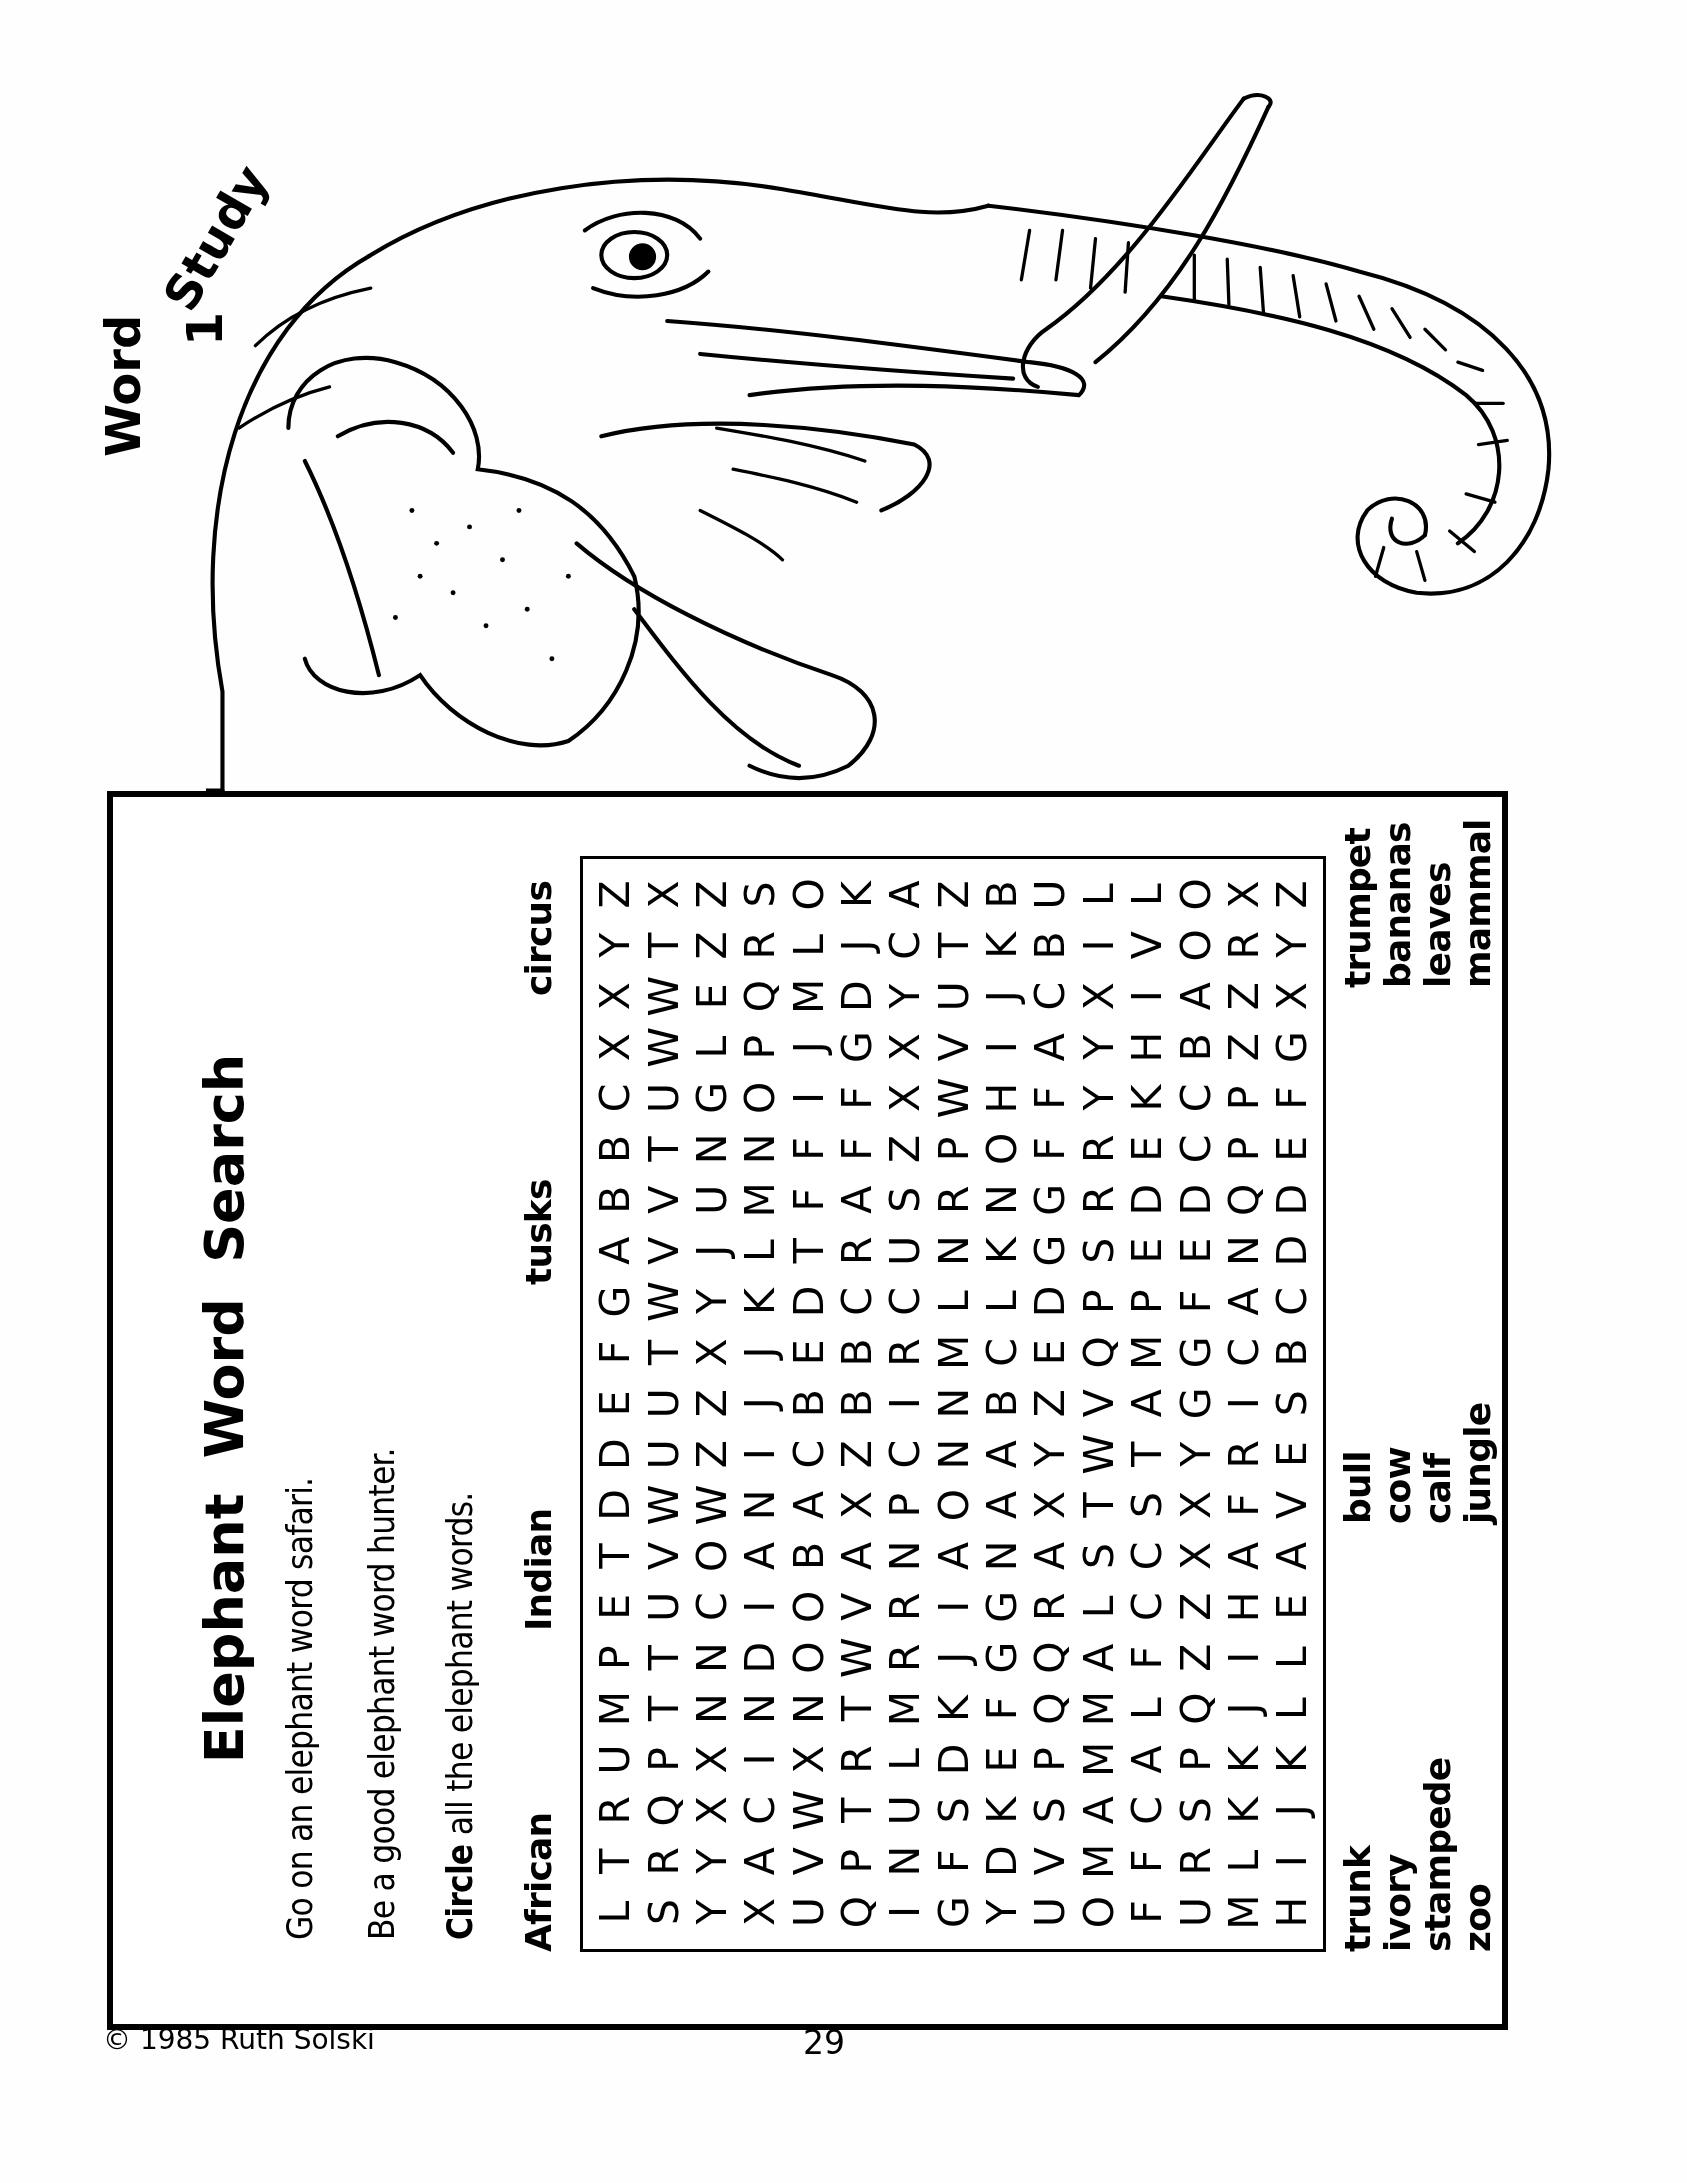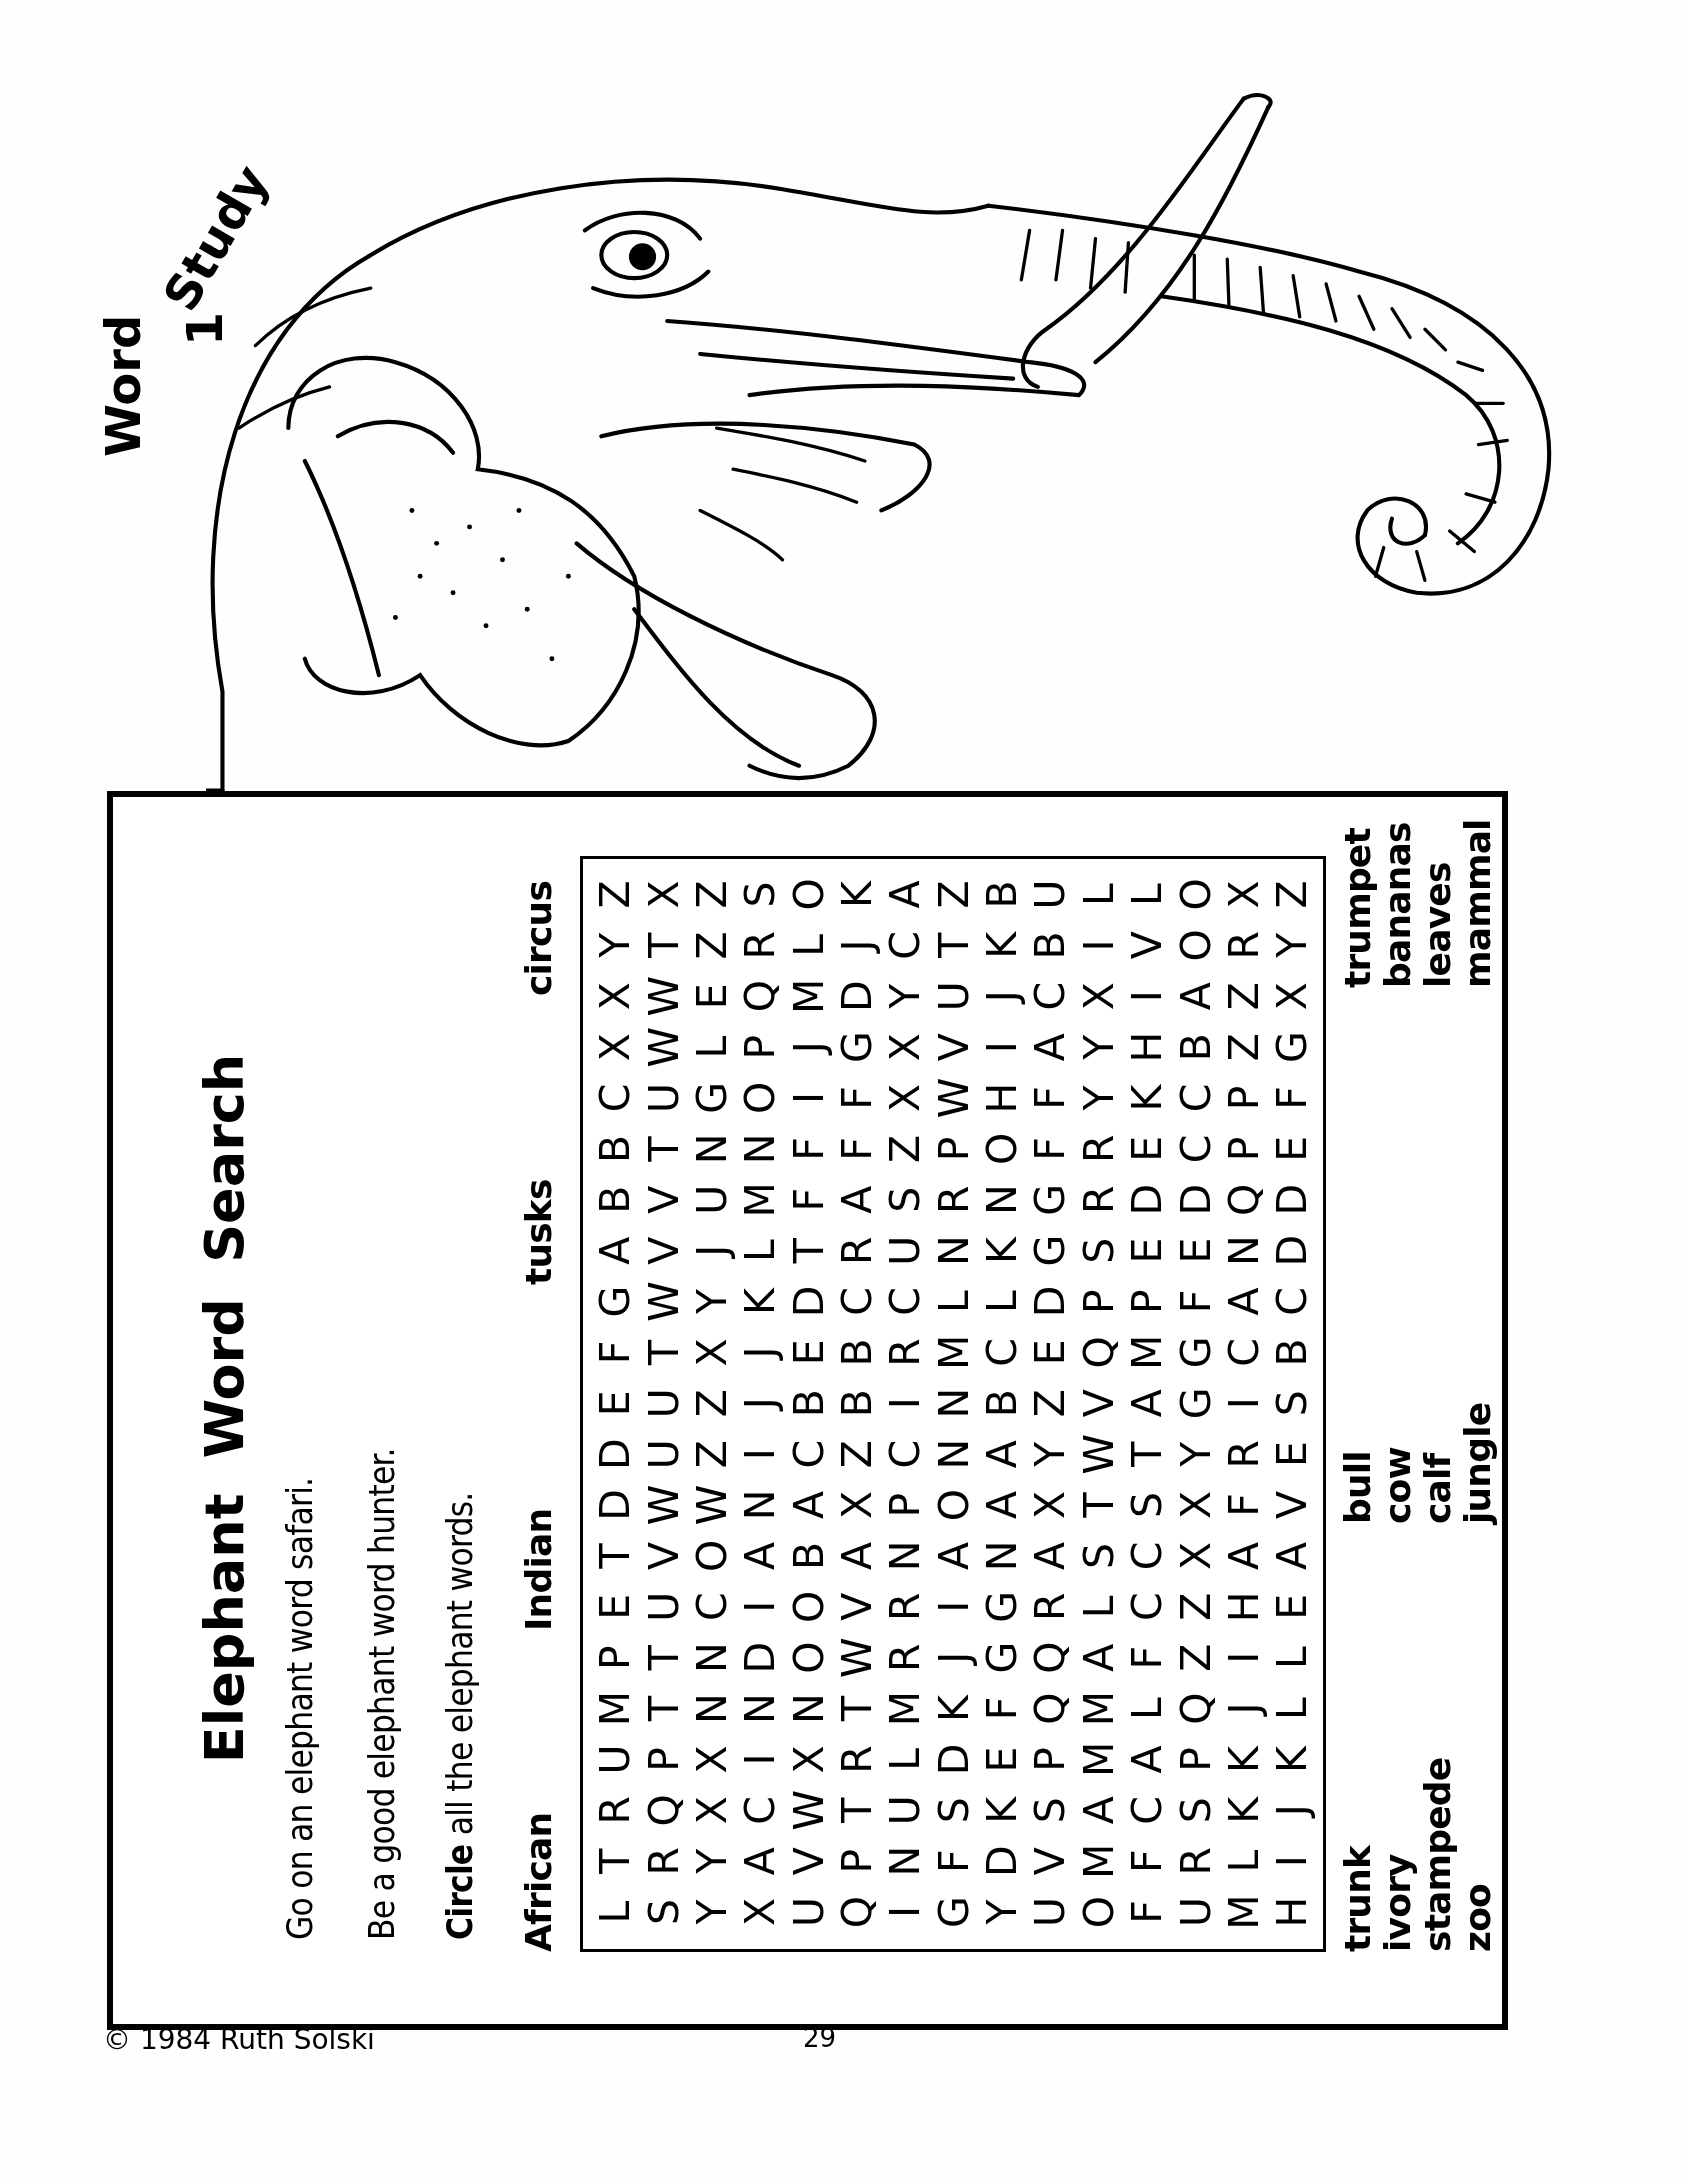--- a/index.html
+++ b/index.html
@@ -30,21 +30,21 @@
   .top-words { top:404px; left:58px; width:1170px; }
   .top-words span { position:absolute; }
 
   .grid { position:absolute; left:58px; top:465px; width:1096px; height:746px; border:3.3px solid #000; box-sizing:border-box; display:grid; grid-template-columns:repeat(21,1fr); grid-template-rows:repeat(15,1fr); padding:8.2px 10px 6.6px 11.5px; }
   .cell { display:flex; align-items:center; justify-content:center; font-size:41px; font-family:"DejaVu Sans", sans-serif; font-weight:normal; }
 
   .bottom-lists { position:absolute; top:1223px; left:58px; width:1153px; }
   .col { position:absolute; top:0; }
 
   .footer-copy { position:absolute; left:103px; top:2023px; font-size:28px; font-family:"DejaVu Sans", sans-serif; }
-  .footer-page { position:absolute; left:803px; top:2023px; font-size:26px; font-family:"DejaVu Sans", sans-serif; }
+  .footer-page { position:absolute; left:803px; top:2023px; font-size:33px; font-family:"DejaVu Sans", sans-serif; }
 </style>
 </head>
 <body>
 
 <div class="page">
 
   <svg class="elephant" viewBox="0 0 1780 920" fill="none" stroke="#000" stroke-width="5" stroke-linecap="round">
 
     <path d="M20 860 L20 740 C-20 520 40 300 200 210 C330 130 520 100 700 130 C820 150 880 170 950 150"></path>
 
@@ -474,16 +474,16 @@
       </div>
       <div class="col" style="left:964px">
         <div>trumpet</div>
         <div>bananas</div>
         <div>leaves</div>
         <div>mammal</div>
       </div>
     </div>
   </div>
 
-  <div class="footer-copy">© 1984 Ruth Solski</div>
+  <div class="footer-copy">© 1985 Ruth Solski</div>
   <div class="footer-page">29</div>
 </div>
 
 
 </body></html>

